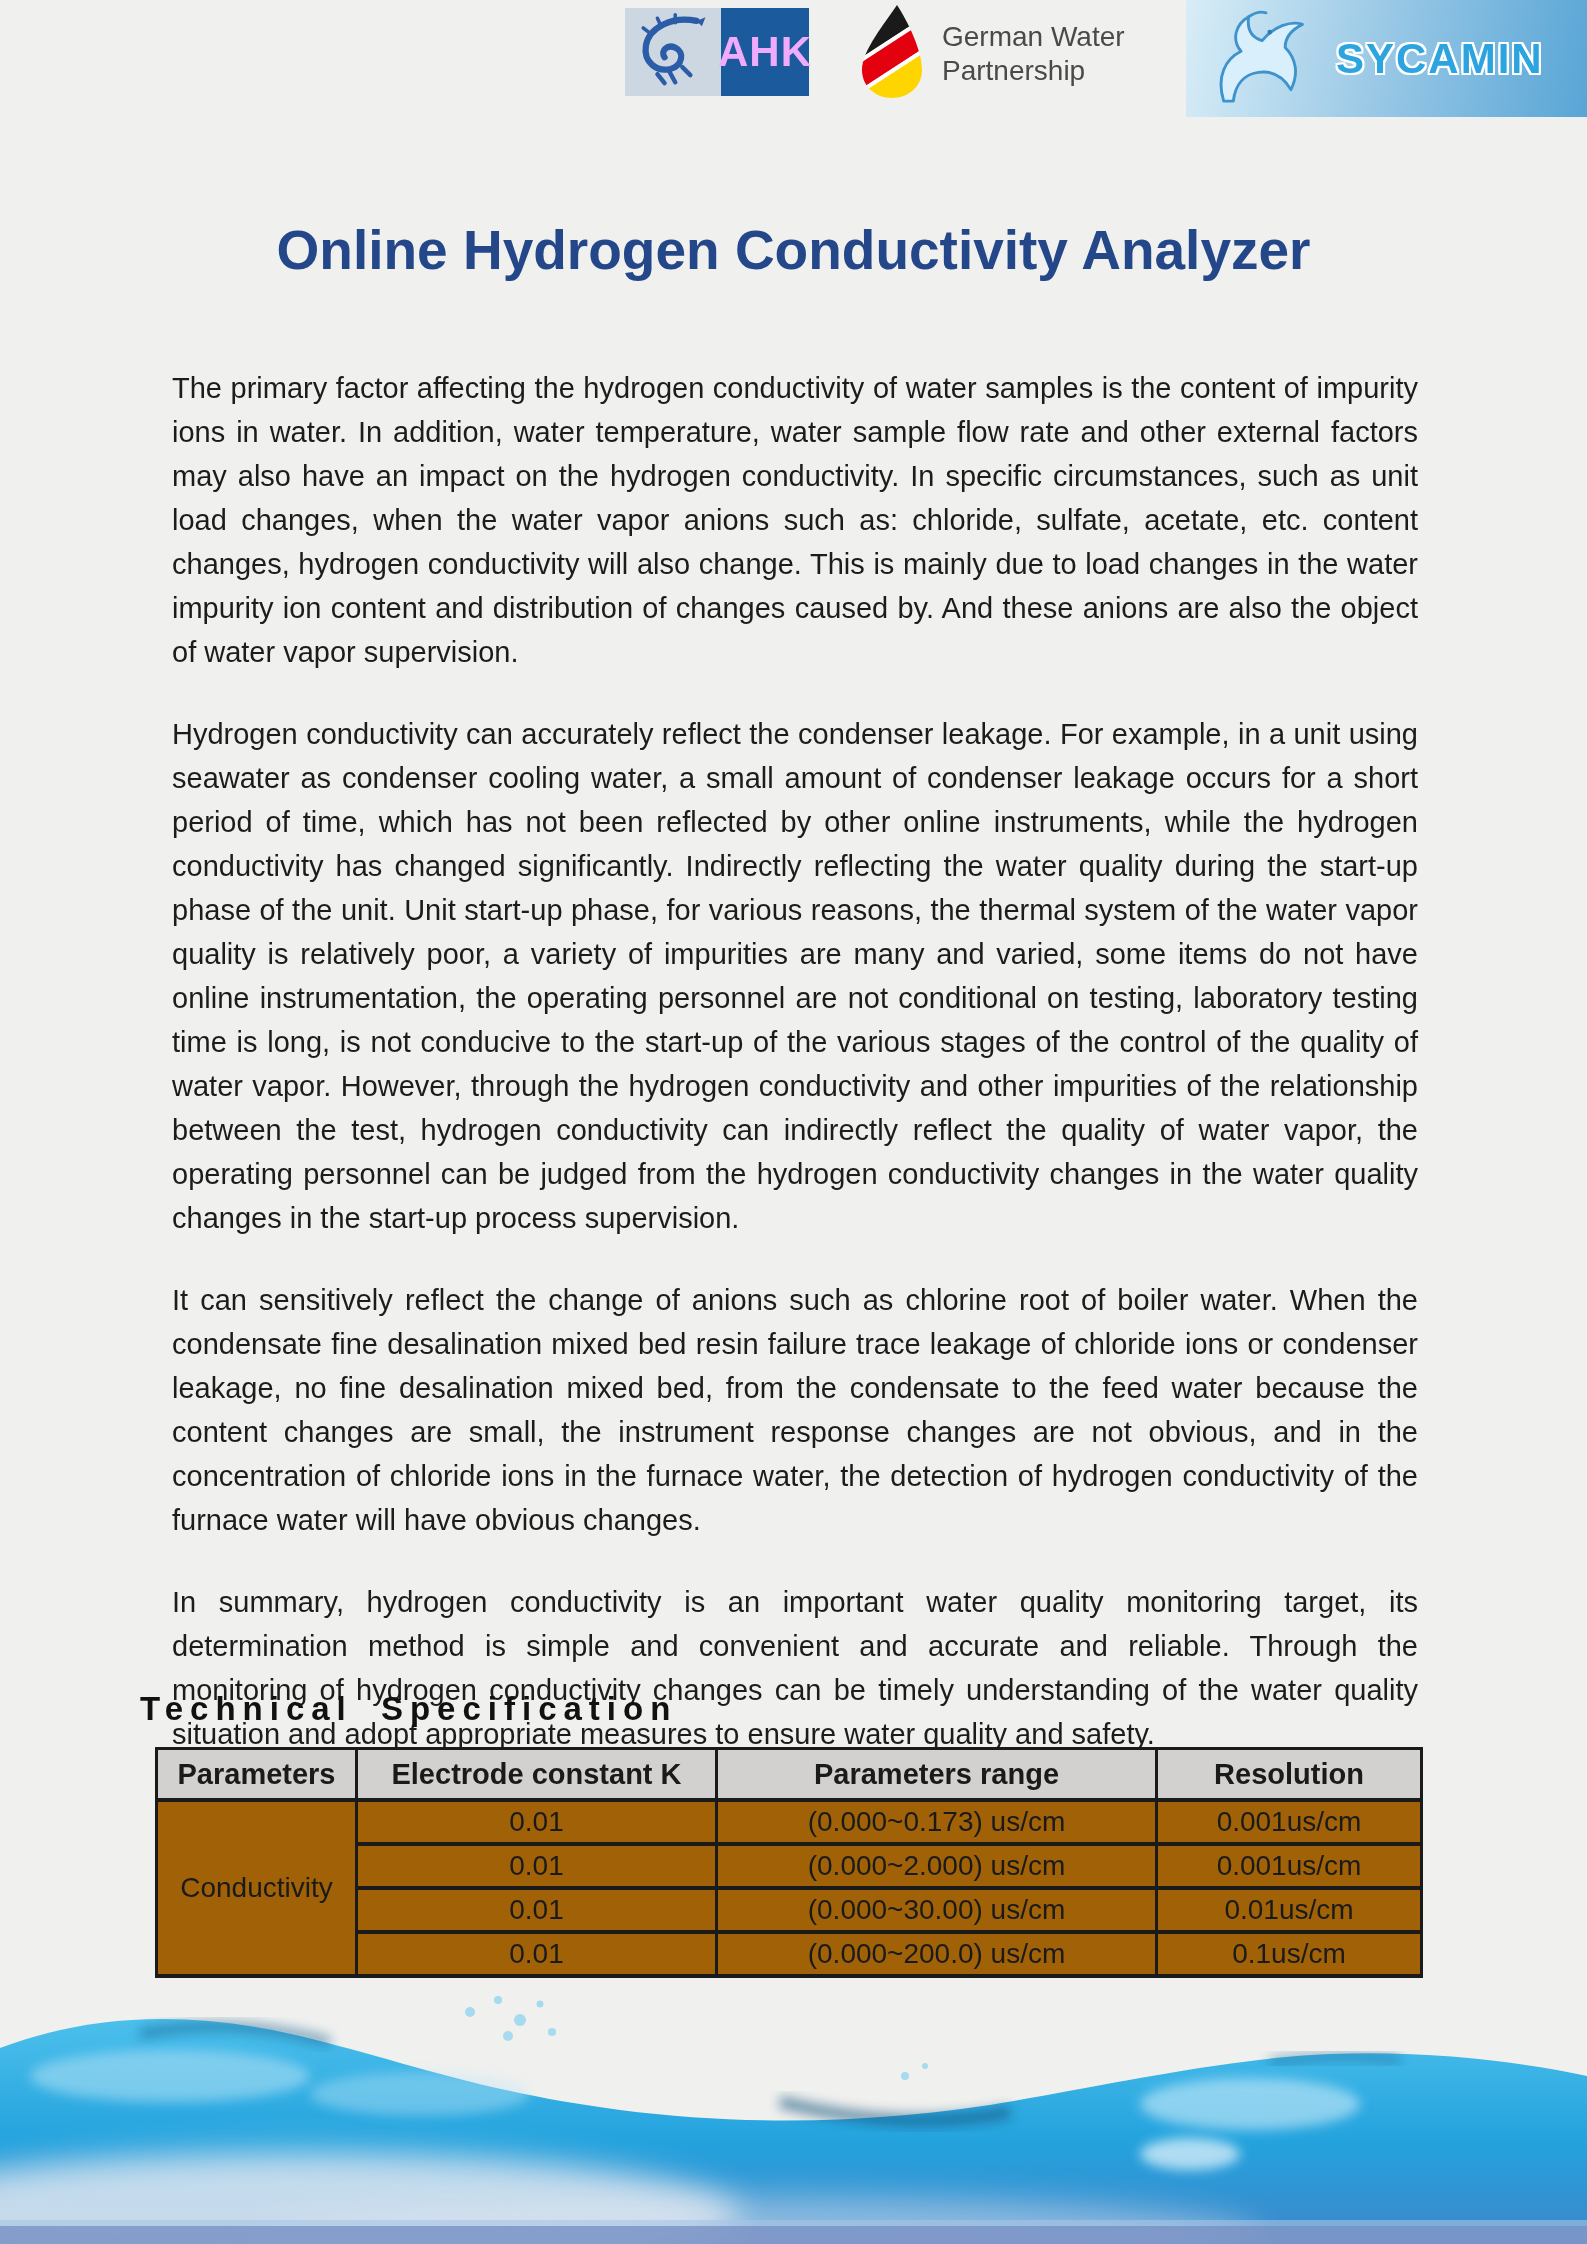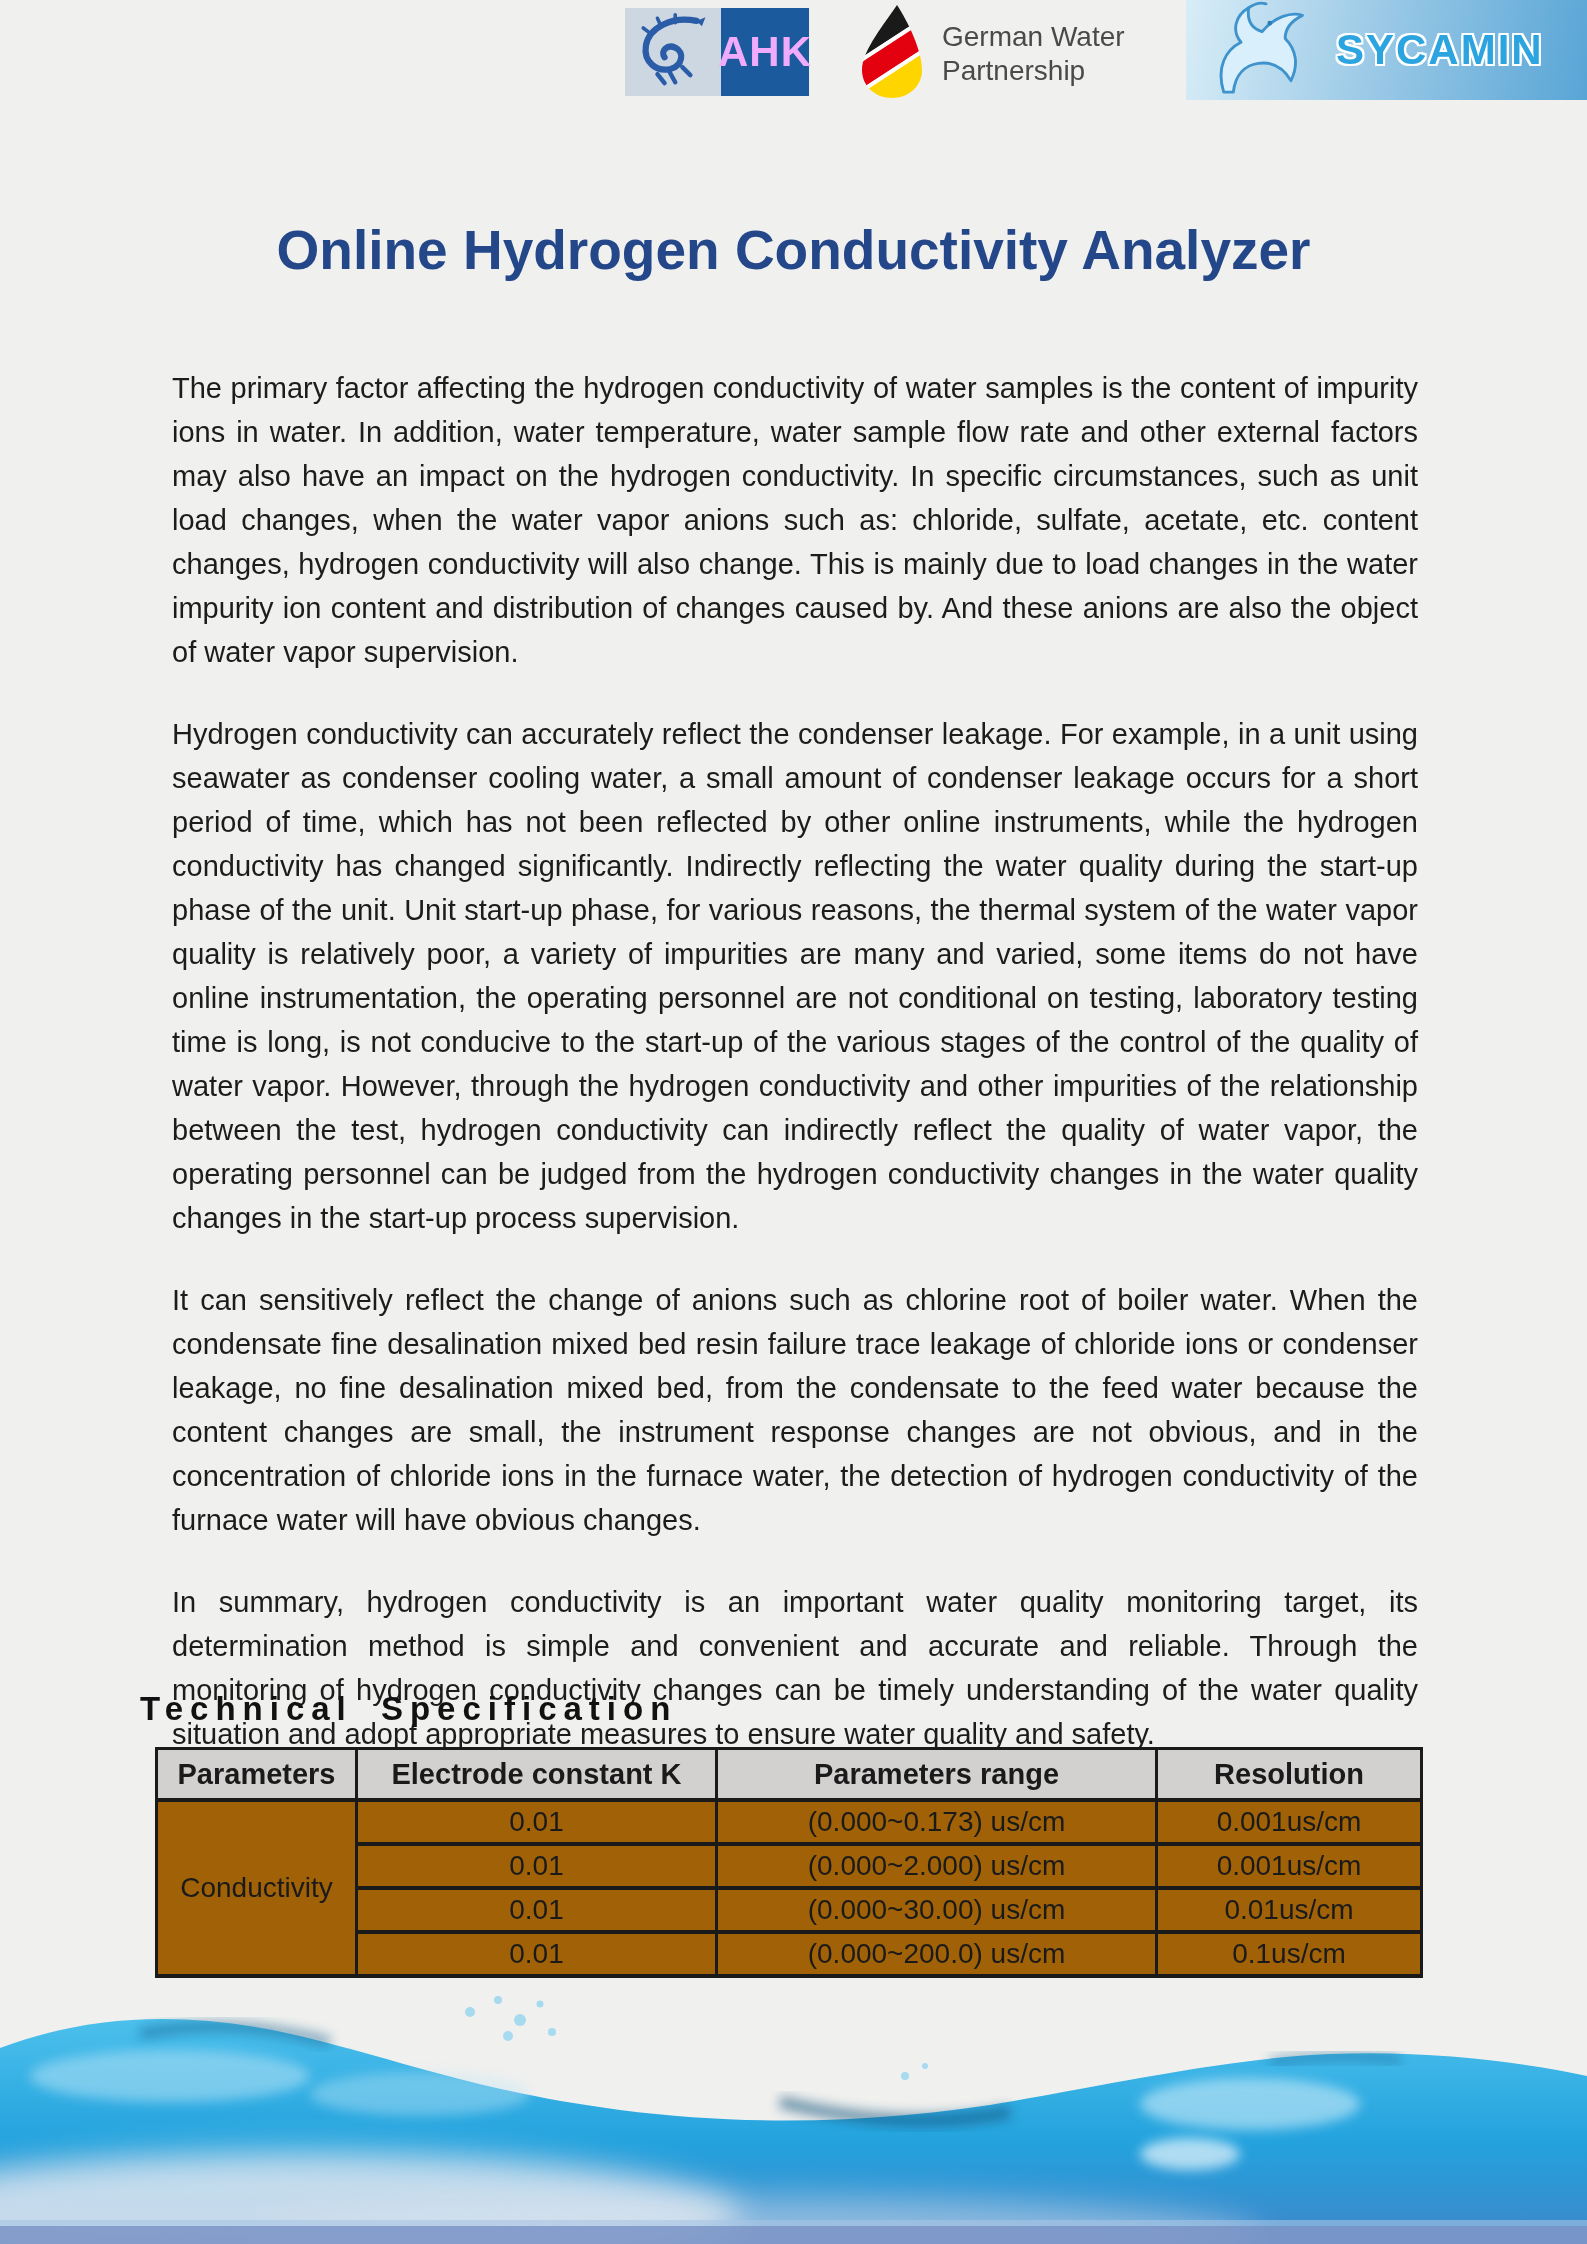--- a/index.html
+++ b/index.html
@@ -12,21 +12,21 @@
     color:#1c1c1c;
   }
 
   
   .ahk-logo{position:absolute;left:625px;top:8px;height:88px;display:flex;}
   .ahk-dragon-box{width:96px;height:88px;background:#ccd7e1;display:flex;align-items:center;justify-content:center;}
   .ahk-text-box{width:88px;height:88px;background:#1c5a9e;color:#f0abfc;display:flex;align-items:center;justify-content:center;
     font-size:42px;font-weight:bold;letter-spacing:1px;}
   .gwp-logo{position:absolute;left:856px;top:8px;height:92px;display:flex;align-items:center;gap:16px;}
   .gwp-text{font-size:28px;line-height:34px;color:#4a4a4a;}
-  .sycamin-logo{position:absolute;left:1186px;top:0;width:401px;height:100px;
+  .sycamin-logo{position:absolute;left:1186px;top:0;width:401px;height:117px;
     background:linear-gradient(100deg,#d8edf7 0%,#9ecbe7 45%,#58a5d6 100%);
     display:flex;align-items:center;}
   .sycamin-text{
     font-size:42px;font-weight:bold;letter-spacing:2px;color:#2ba4e0;margin-left:6px;
     text-shadow:-2px -2px 0 #fff,2px -2px 0 #fff,-2px 2px 0 #fff,2px 2px 0 #fff,0 -2px 0 #fff,0 2px 0 #fff,-2px 0 0 #fff,2px 0 0 #fff;
   }
 
   
   .title{position:absolute;top:126px;left:0;width:100%;text-align:center;
     font-size:76px;font-weight:bold;color:#24478a;letter-spacing:1px;}

